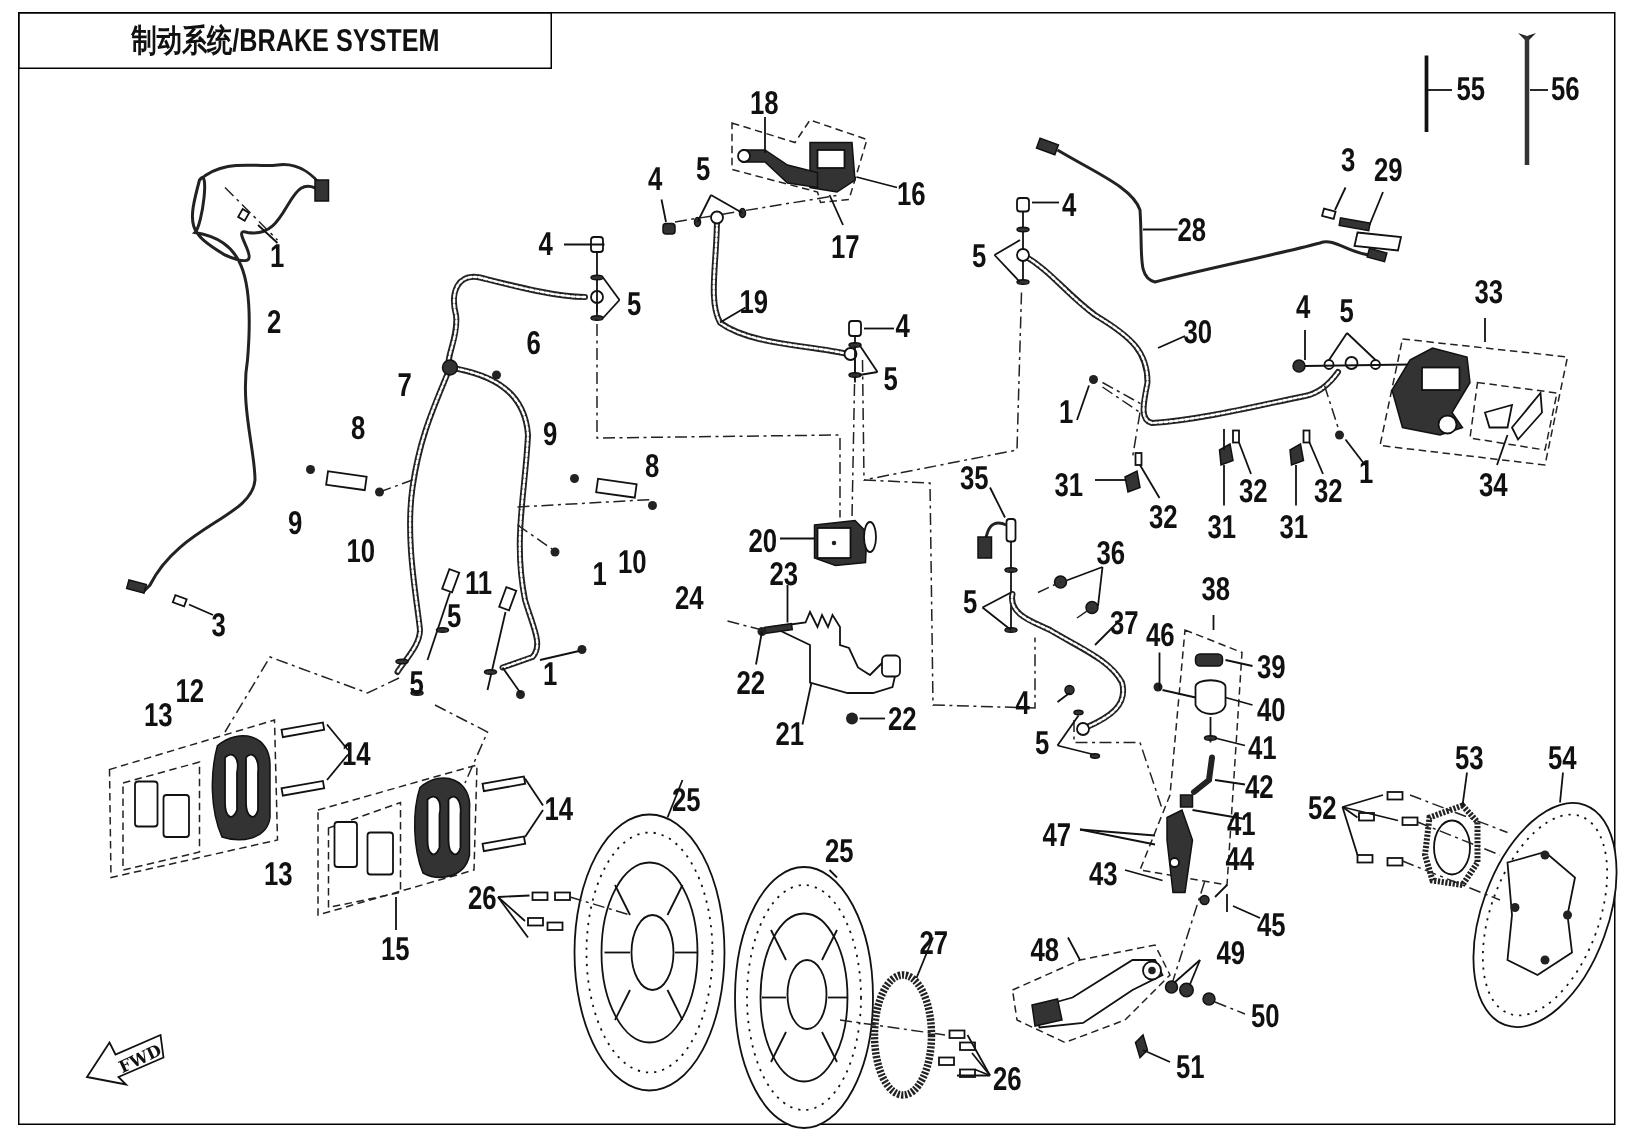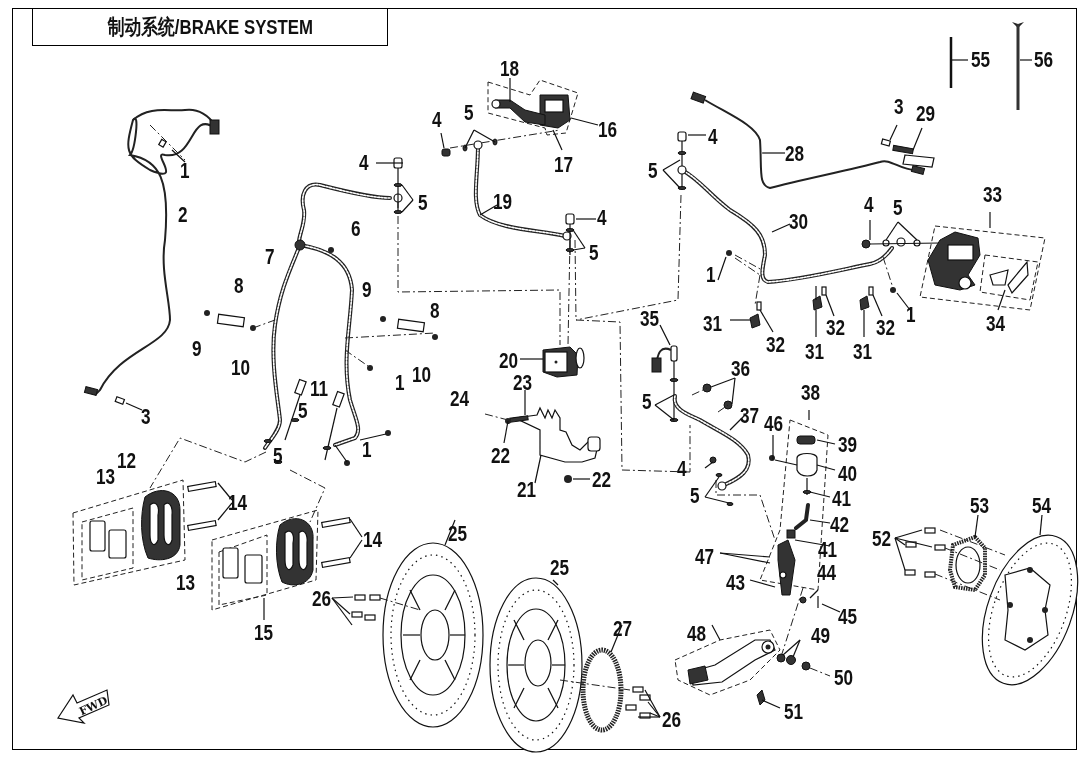--- a/index.html
+++ b/index.html
@@ -1,18 +1,18 @@
 <!DOCTYPE html>
 <html><head>
 <meta charset="utf-8">
 <style>
   html,body{margin:0;padding:0;background:#fff;}
   body{width:1090px;height:760px;position:relative;overflow:hidden;font-family:"Liberation Sans",sans-serif;}
   #frame{position:absolute;left:12px;top:8px;width:1065px;height:742px;border:1.5px solid #000;box-sizing:border-box;}
-  #title-box{position:absolute;left:12px;top:8px;width:356px;height:38px;border:1.5px solid #000;box-sizing:border-box;display:flex;align-items:center;justify-content:center;margin-left:20px;}
+  #title-box{position:absolute;left:12px;top:8px;width:356px;height:38px;border:1.5px solid #000;box-sizing:border-box;display:flex;align-items:center;justify-content:center;}
   #title-box span{font-family:"Liberation Sans",sans-serif;font-size:21px;font-weight:bold;transform:scaleX(0.8);letter-spacing:0;color:#111;white-space:nowrap;}
   svg#diagram{position:absolute;left:0;top:0;}
   .lbl{font-family:"Liberation Sans",sans-serif;font-size:22px;font-weight:bold;fill:#111;}
   .ln{stroke:#111;stroke-width:1.2;fill:none;}
   .dash{stroke:#222;stroke-width:1;fill:none;stroke-dasharray:8,3,2,3;}
   .dbox{stroke:#222;stroke-width:1;fill:none;stroke-dasharray:5,3;}
   .hose{stroke:#222;stroke-width:4;fill:none;stroke-linecap:round;}
   .hose-in{stroke:#fff;stroke-width:1.6;fill:none;stroke-dasharray:2,1.5;stroke-linecap:round;}
   .wire{stroke:#222;stroke-width:2;fill:none;}
   .part{fill:#fff;stroke:#111;stroke-width:1.2;}

